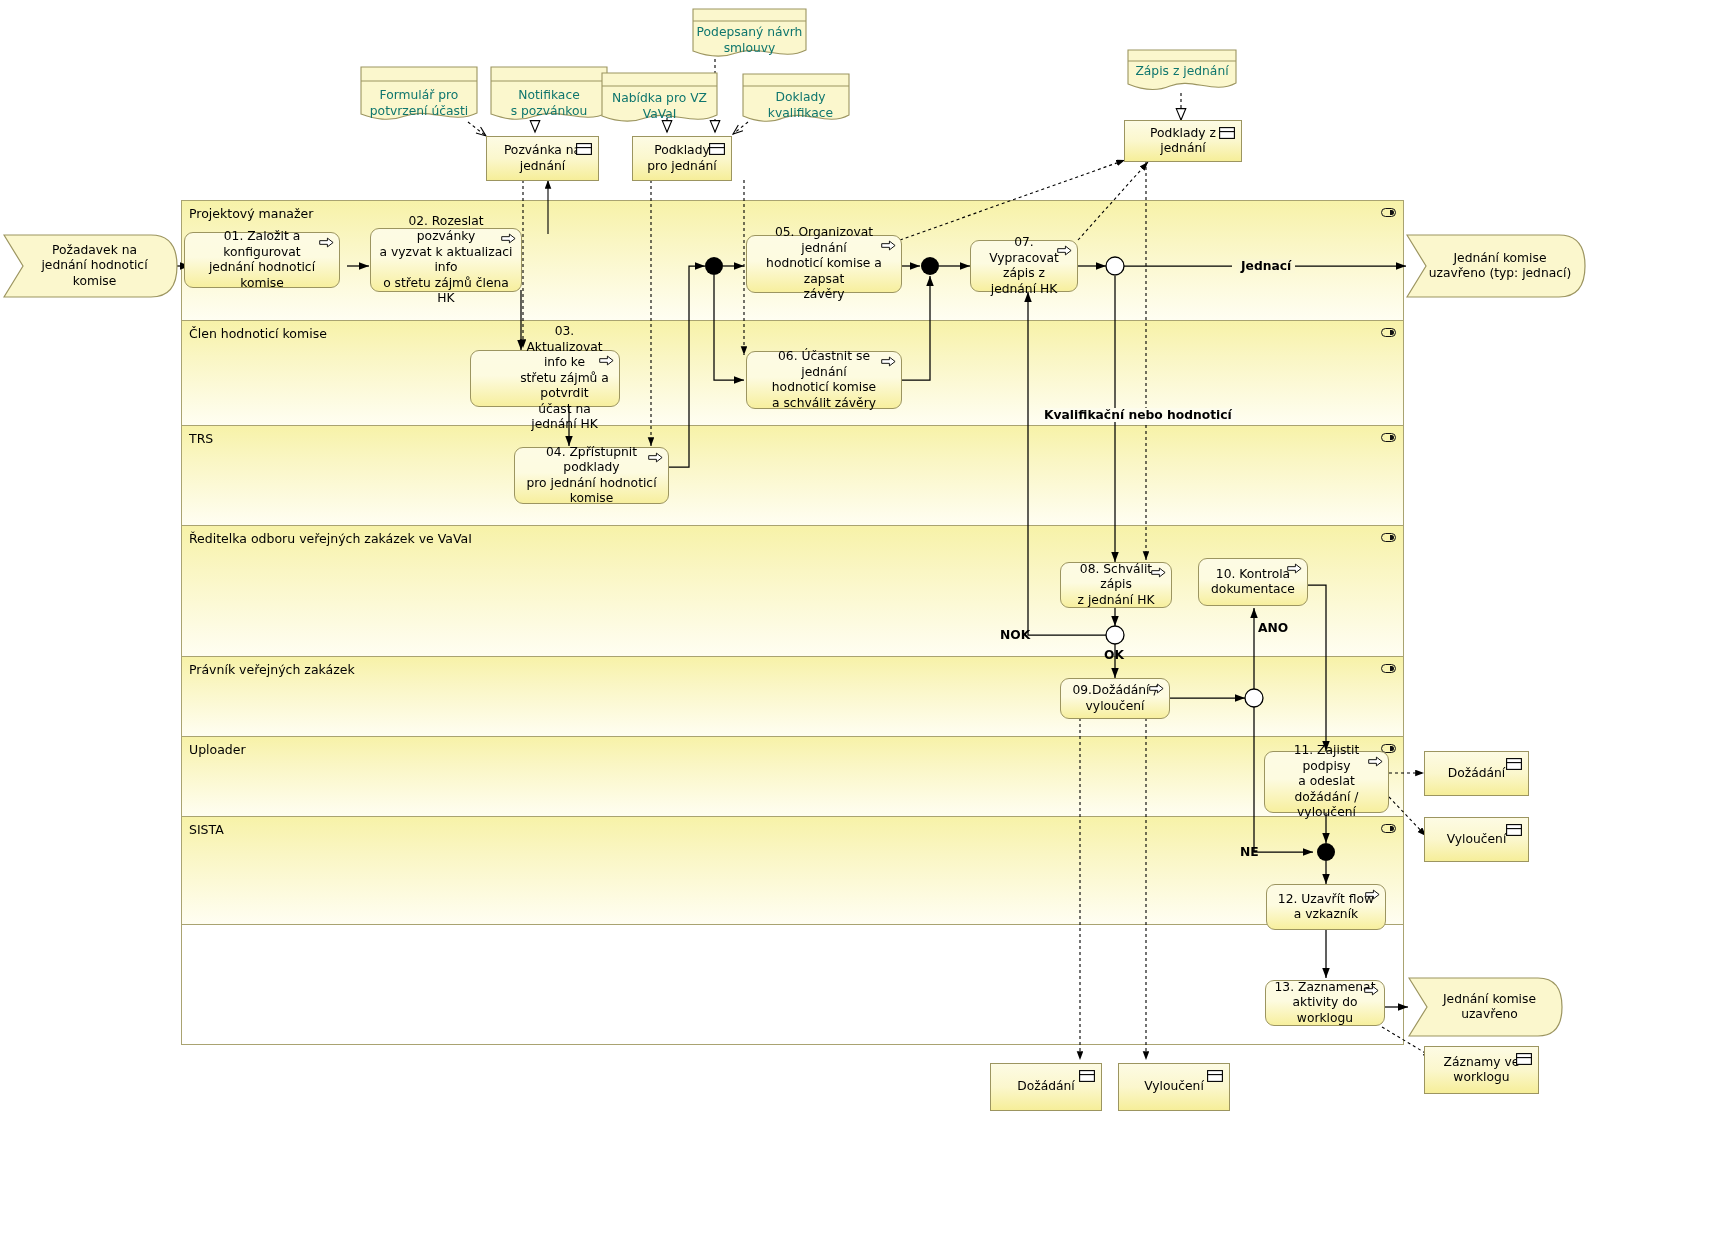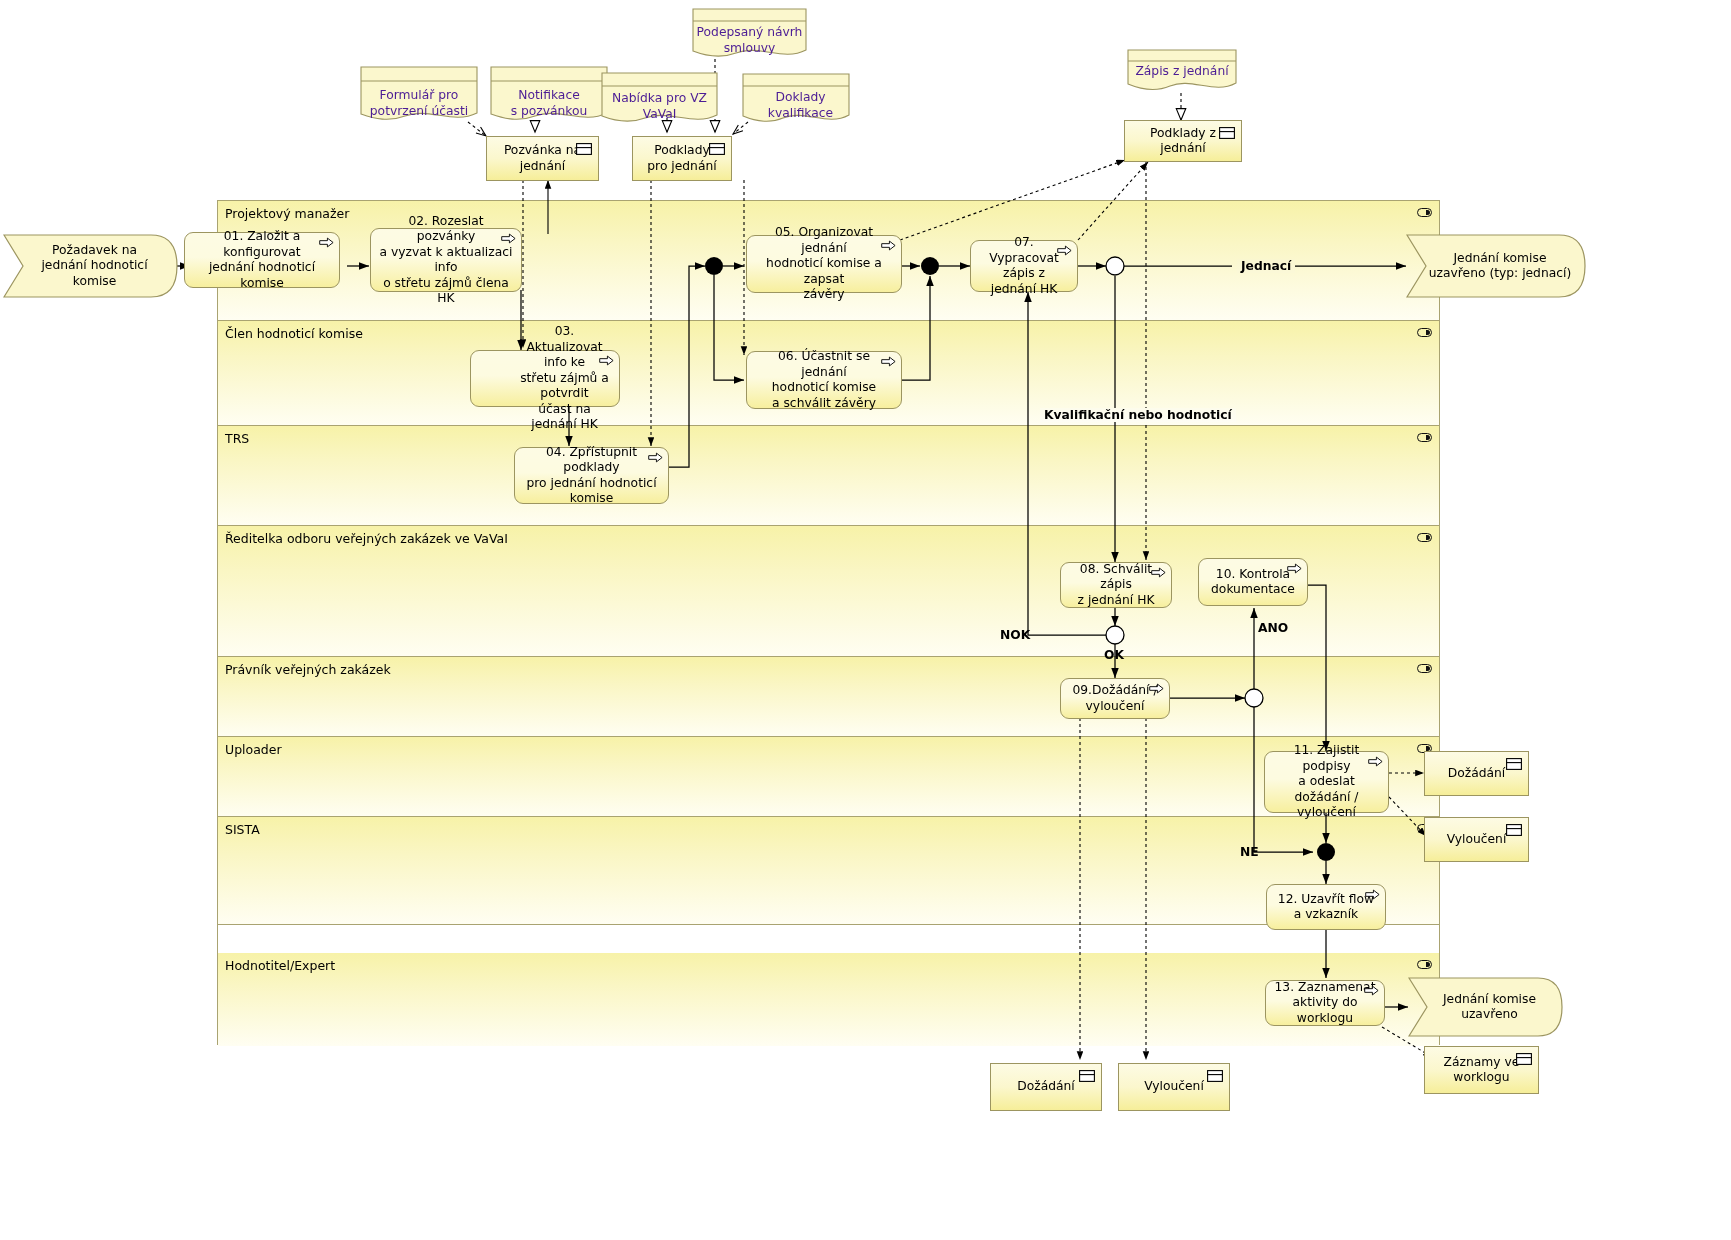--- a/index.html
+++ b/index.html
@@ -1,20 +1,20 @@
 <!DOCTYPE html>
 <html><head>
 <meta charset="utf-8">
 <style>
   html,body{margin:0;padding:0;background:#ffffff;}
   body{font-family:"DejaVu Sans","Liberation Sans",sans-serif;}
   #canvas{position:relative;width:1731px;height:1240px;overflow:hidden;background:#fff;}
 
   
-  .pool{position:absolute;border:1px solid #a9a371;box-sizing:border-box;margin-left:36px;}
+  .pool{position:absolute;border:1px solid #a9a371;box-sizing:border-box;}
   .lane{position:absolute;left:0;right:0;box-sizing:border-box;
         border-bottom:1px solid #a9a371;
         background:linear-gradient(to bottom,#f7f2a8 0%,#faf6c4 35%,#fffef2 100%);}
   .lane.last{border-bottom:none;}
   .lane-label{position:absolute;left:7px;top:5px;font-size:12.5px;color:#000;white-space:nowrap;}
   .lane-icon{position:absolute;right:7px;top:7px;width:15px;height:9px;
              border:1.3px solid #111;border-radius:5px;box-sizing:border-box;}
   .lane-icon:after{content:"";position:absolute;right:1.5px;top:1px;bottom:1px;width:4px;
                    background:#111;border-radius:0 3px 3px 0;}
 
@@ -31,21 +31,21 @@
   .event{position:absolute;box-sizing:border-box;
          display:flex;align-items:center;justify-content:center;text-align:center;
          font-size:12.3px;line-height:15.5px;color:#000;padding:2px 14px 2px 22px;}
   .event .evbg{position:absolute;left:0;top:0;width:100%;height:100%;z-index:0;}
   .event .evtx{position:relative;z-index:1;}
 
   
   .note{position:absolute;box-sizing:border-box;}
   .note .nbg{position:absolute;inset:0;width:100%;height:100%;}
   .note .ntx{position:absolute;left:0;right:0;top:22px;text-align:center;
-             font-size:12.3px;line-height:15.5px;color:#4c1d95;z-index:2;}
+             font-size:12.3px;line-height:15.5px;color:#0f766e;z-index:2;}
 
   
   .dobj{position:absolute;box-sizing:border-box;border:1px solid #9c9560;
         background:linear-gradient(to bottom,#fdfbe4 0%,#fbf7cd 50%,#f6ee99 100%);
         display:flex;align-items:center;justify-content:center;text-align:center;
         font-size:12.3px;line-height:15.5px;color:#000;padding:2px 6px;}
   .dobj .dico{position:absolute;right:6px;top:6px;width:16px;height:12px;}
 
   
   svg.links{position:absolute;left:0;top:0;width:1731px;height:1240px;overflow:visible;}
@@ -77,24 +77,20 @@
     <div class="lane" style="top:456px;height:80px;">
       <div class="lane-label">Právník veřejných zakázek</div>
       <div class="lane-icon"></div>
     </div>
     <div class="lane" style="top:536px;height:80px;">
       <div class="lane-label">Uploader</div>
       <div class="lane-icon"></div>
     </div>
     <div class="lane" style="top:616px;height:108px;">
       <div class="lane-label">SISTA</div>
-      <div class="lane-icon"></div>
-    </div>
-    <div class="lane last" style="top:752px;height:93px;">
-      <div class="lane-label">Hodnotitel/Expert</div>
       <div class="lane-icon"></div>
     </div>
   </div>
 
   <svg class="links" viewBox="0 0 1731 1240">
     <defs>
       <marker id="ar" markerWidth="9" markerHeight="9" refX="8" refY="3" orient="auto" markerUnits="strokeWidth">
         <path d="M0,0 L8,3 L0,6 z" fill="#000"></path>
       </marker>
       <marker id="arOpen" markerWidth="11" markerHeight="11" refX="9.5" refY="4" orient="auto" markerUnits="strokeWidth">

